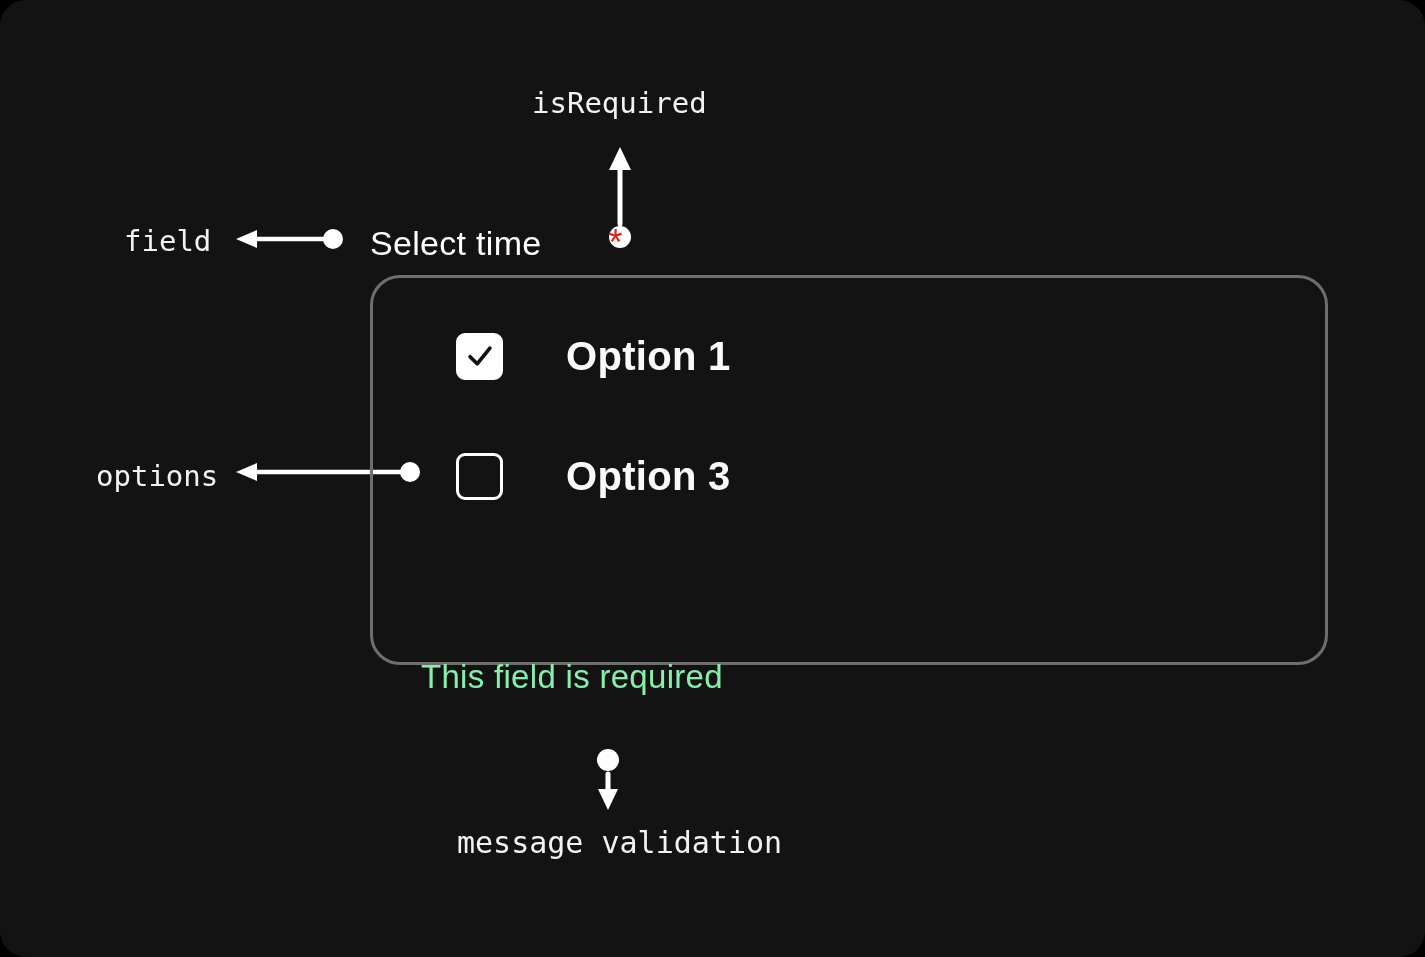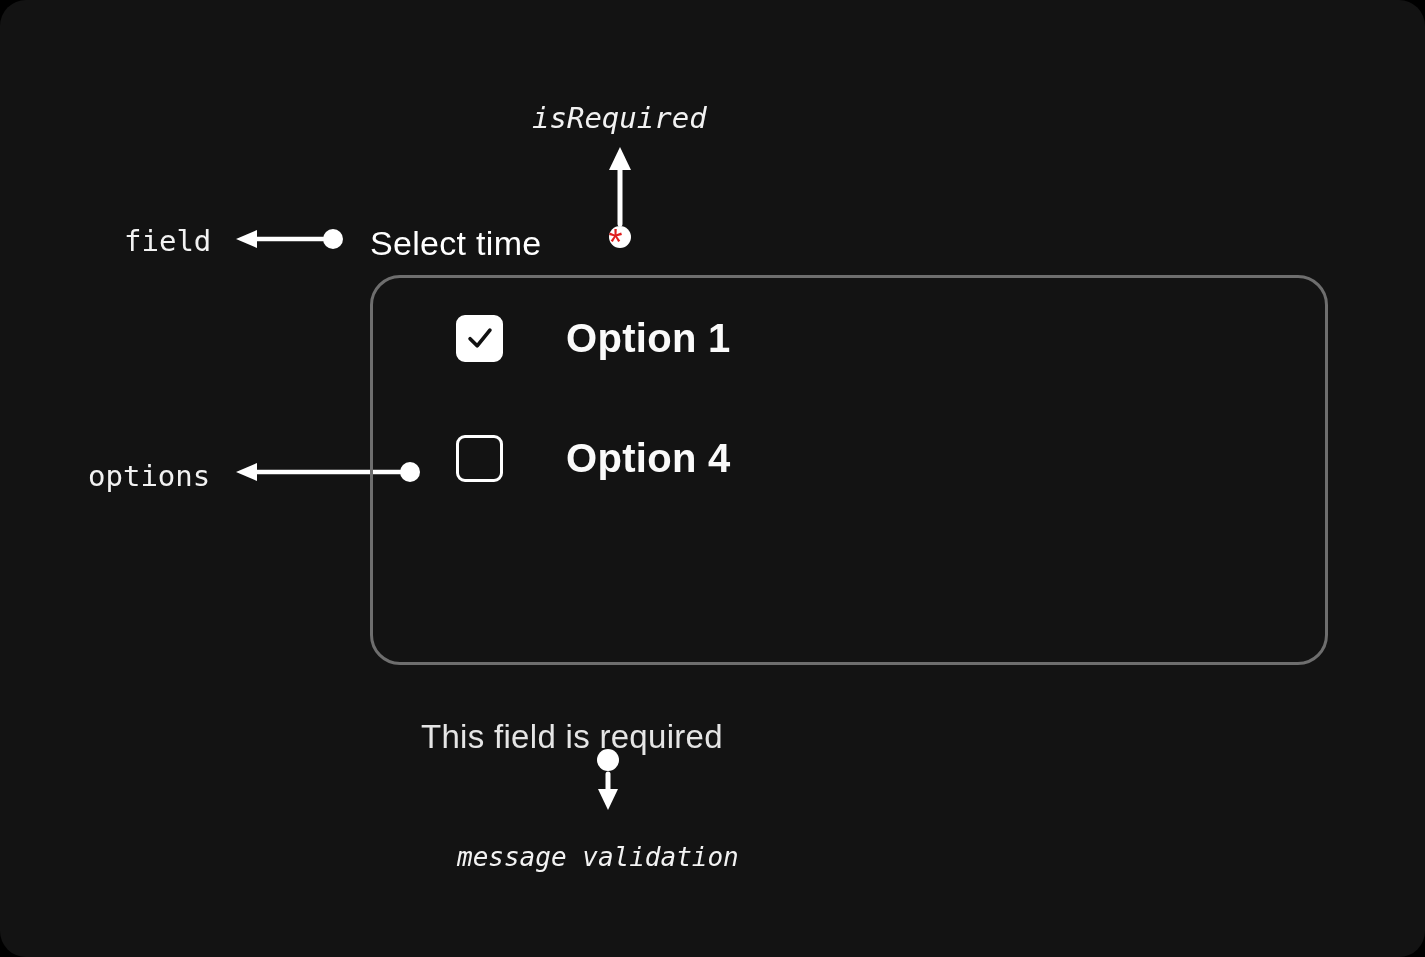--- a/index.html
+++ b/index.html
@@ -14,24 +14,24 @@
     border-radius: 26px;
     overflow: hidden;
   }
 
   .anno {
     position: absolute;
     font-family: "DejaVu Sans Mono", monospace;
     color: #f2f2f2;
     white-space: nowrap;
   }
-  #anno-isrequired { left: 532px; top: 101px; font-size: 29px; font-style: italic; }
+  #anno-isrequired { left: 532px; top: 86px; font-size: 29px; }
   #anno-label      { left: 124px; top: 224px; font-size: 29px; }
-  #anno-options    { left: 88px;  top: 459px; font-size: 29px; }
-  #anno-message    { left: 457px; top: 842px; font-size: 26px; font-style: italic; }
+  #anno-options    { left: 96px;  top: 459px; font-size: 29px; }
+  #anno-message    { left: 457px; top: 825px; font-size: 30px; }
 
   .arrow-svg { position: absolute; overflow: visible; }
   #arrow-isrequired { left: 598px; top: 144px; }
   #arrow-label      { left: 230px; top: 221px; }
   #arrow-options    { left: 230px; top: 454px; }
   #arrow-message    { left: 586px; top: 746px; }
 
   .field-label {
     position: absolute;
     left: 370px; top: 222px;
@@ -49,21 +49,21 @@
   }
 
   .options-box {
     position: absolute;
     left: 370px; top: 275px;
     width: 958px; height: 390px;
     border: 3px solid #6e6e6e;
     border-radius: 30px;
     display: flex;
     flex-direction: column;
-    padding: 36px 0 0 83px;
+    padding: 54px 0 0 83px;
     gap: 72px;
   }
 
   .opt-row {
     display: flex;
     align-items: center;
     gap: 63px;
     height: 48px;
     cursor: pointer;
   }
@@ -84,23 +84,23 @@
 
   .opt-label {
     font-size: 40px;
     font-weight: 600;
     color: #fafafa;
     letter-spacing: 0.3px;
   }
 
   .validation {
     position: absolute;
-    left: 421px; top: 718px;
+    left: 421px; top: 658px;
     font-size: 33px;
-    color: #e5e5e5;
+    color: #86efac;
     letter-spacing: 0.3px;
   }
 </style>
 </head>
 <body>
 
 <div class="canvas">
 
   <div class="anno" id="anno-isrequired">isRequired</div>
   <div class="anno" id="anno-label">field</div>
@@ -145,20 +145,20 @@
         </svg>
       </span>
       <span class="opt-label">Option 1</span>
     </div>
 
 
     <div class="opt-row">
       <span class="checkbox">
         
       </span>
-      <span class="opt-label">Option 4</span>
+      <span class="opt-label">Option 3</span>
     </div>
 
   </div>
 
   <div class="validation">This field is required</div>
 
 </div>
 
 </body></html>

